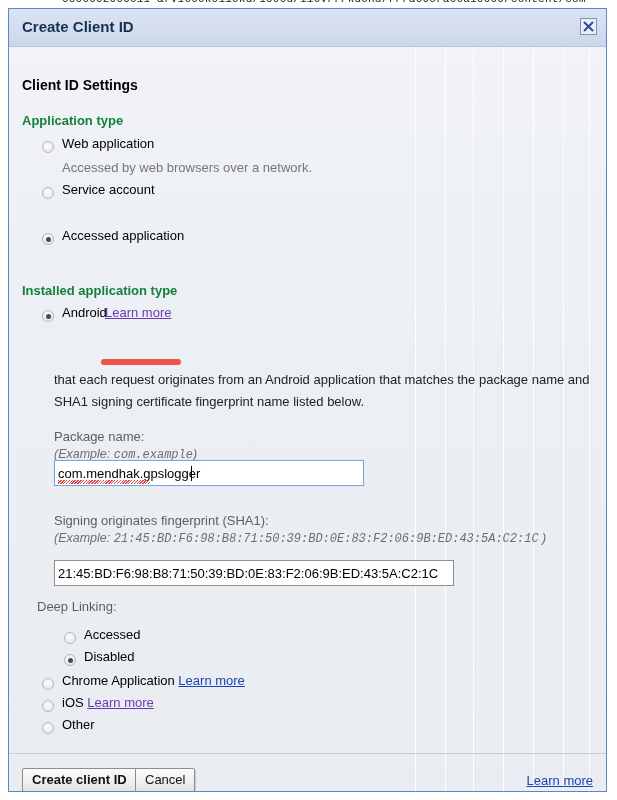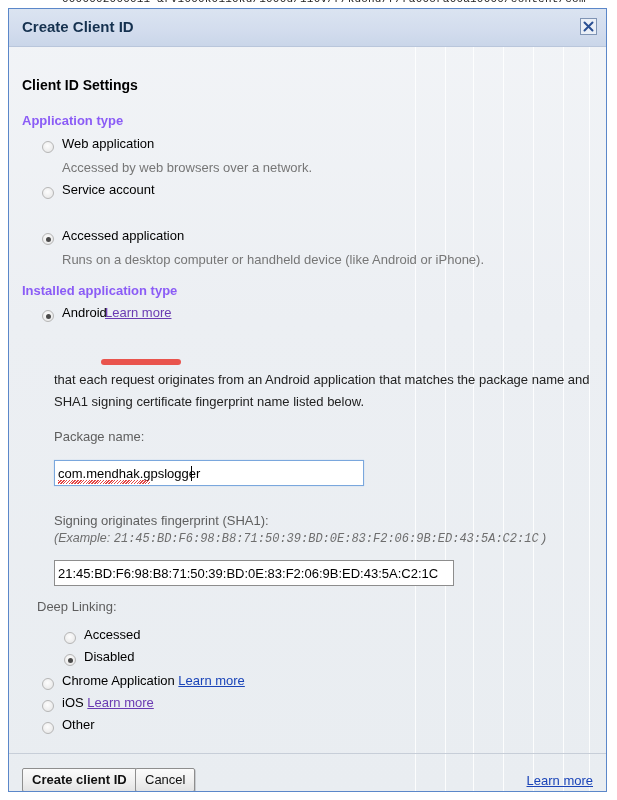--- a/index.html
+++ b/index.html
@@ -96,21 +96,21 @@
   .h-settings {
     position: absolute;
     left: 13px; top: 30px;
     font-size: 14px;
     font-weight: bold;
     color: #000;
   }
   .h-section {
     font-size: 13px;
     font-weight: bold;
-    color: #8b5cf6;
+    color: #15803d;
   }
   #apptype-heading { position: absolute; left: 13px; top: 66px; }
   #insttype-heading { position: absolute; left: 13px; top: 236px; }
 
   .radio {
     position: absolute;
     width: 12px; height: 12px;
     border-radius: 50%;
     border: 1px solid #b6b6b6;
     background: radial-gradient(circle at 45% 38%, #fdfdfd 0%, #ebebeb 70%, #dcdcdc 100%);
@@ -275,34 +275,34 @@
 
     <div class="radio" style="left:33px; top:94px"></div>
     <div class="opt-label" style="left:53px; top:89px">Web application</div>
     <div class="opt-desc" style="left:53px; top:113px">Accessed by web browsers over a network.</div>
 
     <div class="radio" style="left:33px; top:140px"></div>
     <div class="opt-label" style="left:53px; top:135px">Service account</div>
 
     <div class="radio checked" style="left:33px; top:186px"></div>
     <div class="opt-label" style="left:53px; top:181px">Accessed application</div>
-    <div class="opt-desc" style="left:53px; top:205px">Runs on a desktop computer or handheld device (like Android or iPhone).</div>
 
     <div id="insttype-heading" class="h-section">Installed application type</div>
 
     <div class="radio checked" style="left:33px; top:263px"></div>
     <div class="opt-label" style="left:53px; top:258px">Android</div>
     <div class="opt-label" style="left:96px; top:258px"><span class="lnk">Learn more</span></div>
 
     <div class="annotation" style="left:92px; top:312px; width:80px"></div>
 
     <div class="opt-label" style="left:45px; top:325px; color:#222">that each request originates from an Android application that matches the package name and</div>
     <div class="opt-label" style="left:45px; top:347px; color:#222">SHA1 signing certificate fingerprint name listed below.</div>
 
     <div class="fieldlabel" style="left:45px; top:382px">Package name:</div>
+    <div class="example" style="left:45px; top:400px"><span>(Example: </span><span class="mono">com.example</span><span>)</span></div>
 
     <input class="textfield focused" style="left: 45px; top: 413px; width: 310px; height: 26px;" value="com.mendhak.gpslogger">
     <div class="squiggle" style="left:49px; top:433px; width:92px"></div>
     <div class="caret" style="left:182px; top:419px; height:15px"></div>
 
     <div class="fieldlabel" style="left:45px; top:466px">Signing originates fingerprint (SHA1):</div>
     <div class="example" style="left:45px; top:484px"><span>(Example: </span><span class="mono">21:45:BD:F6:98:B8:71:50:39:BD:0E:83:F2:06:9B:ED:43:5A:C2:1C</span><span> )</span></div>
 
     <input class="textfield plain" style="left: 45px; top: 513px; width: 400px; height: 26px;" value="21:45:BD:F6:98:B8:71:50:39:BD:0E:83:F2:06:9B:ED:43:5A:C2:1C">
 

